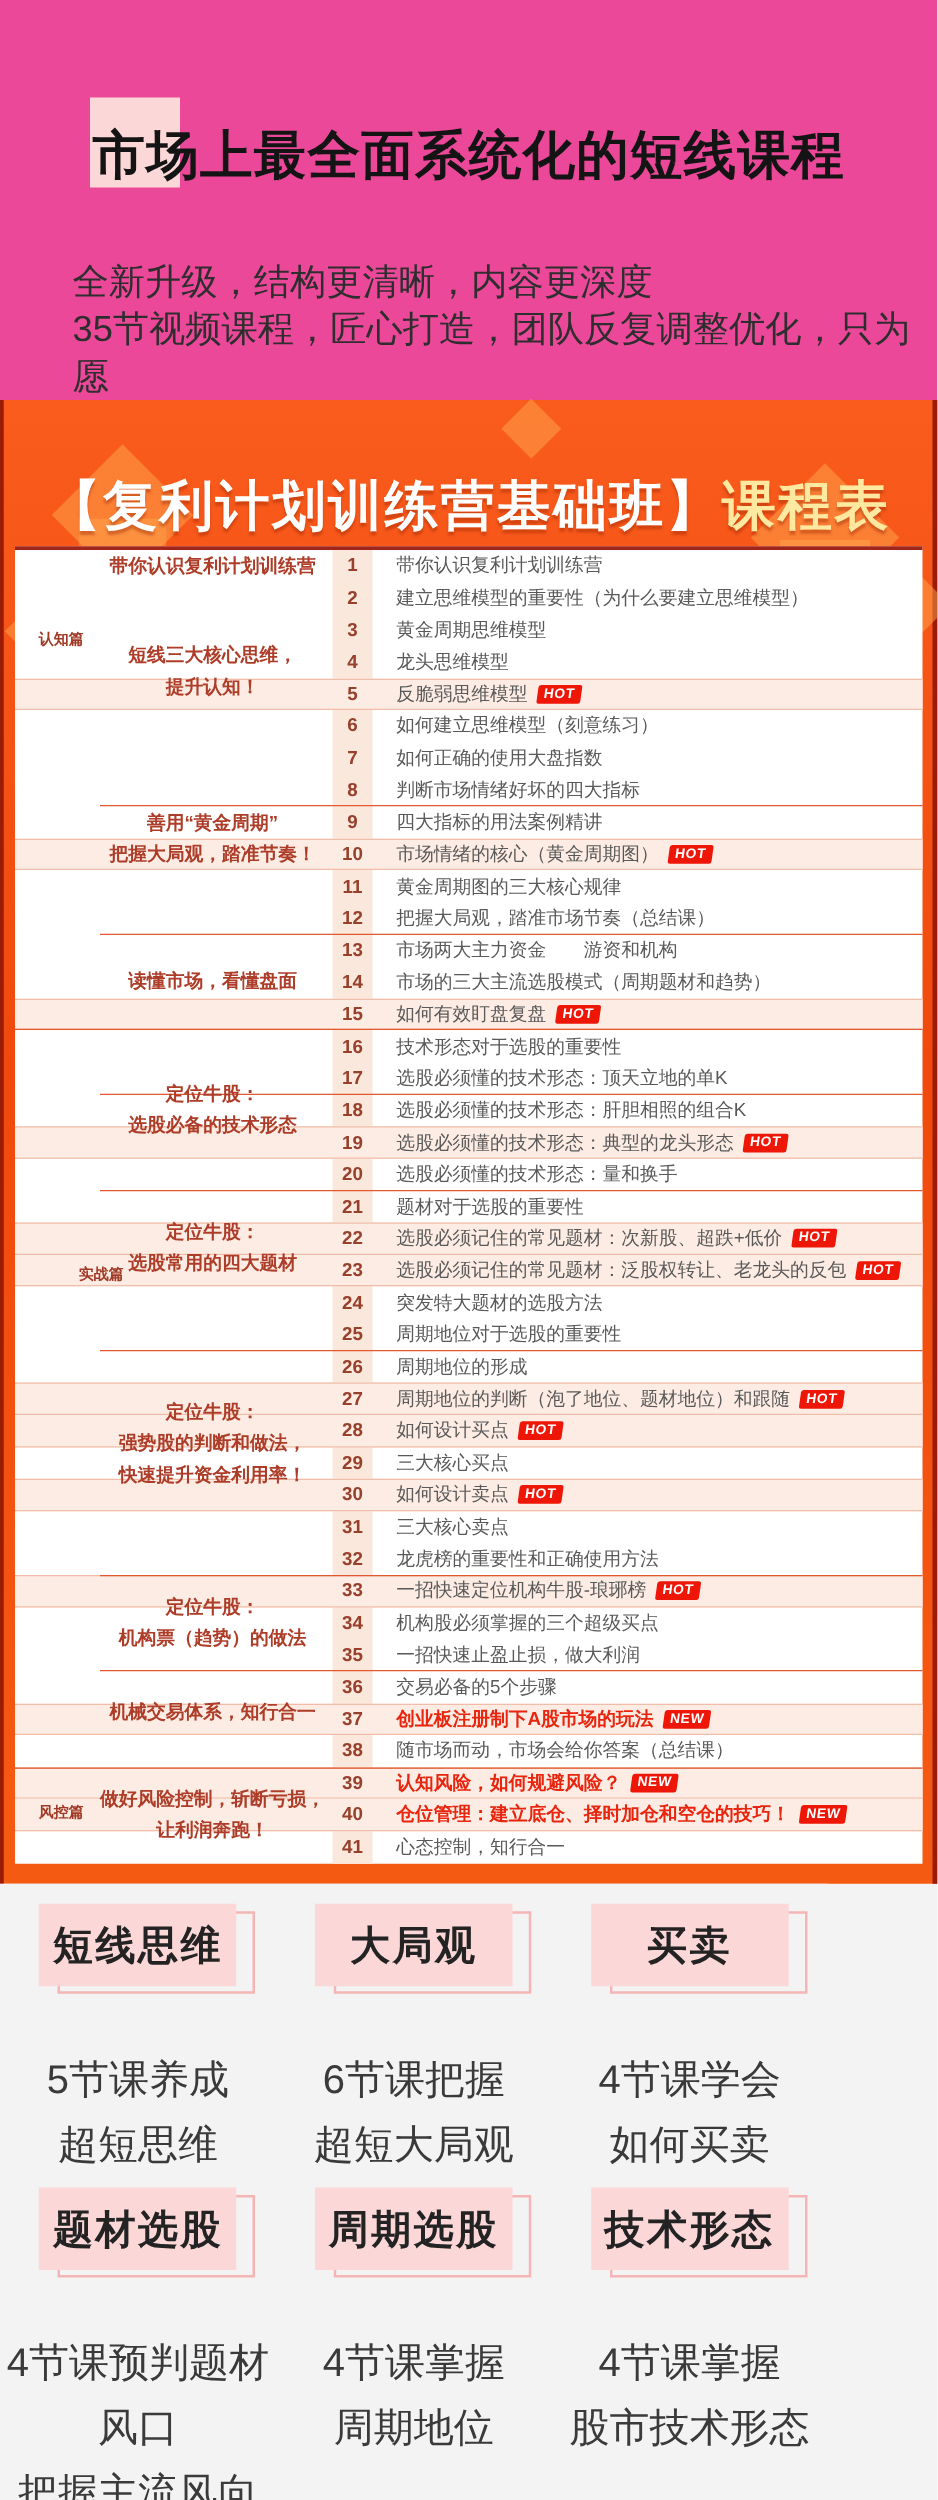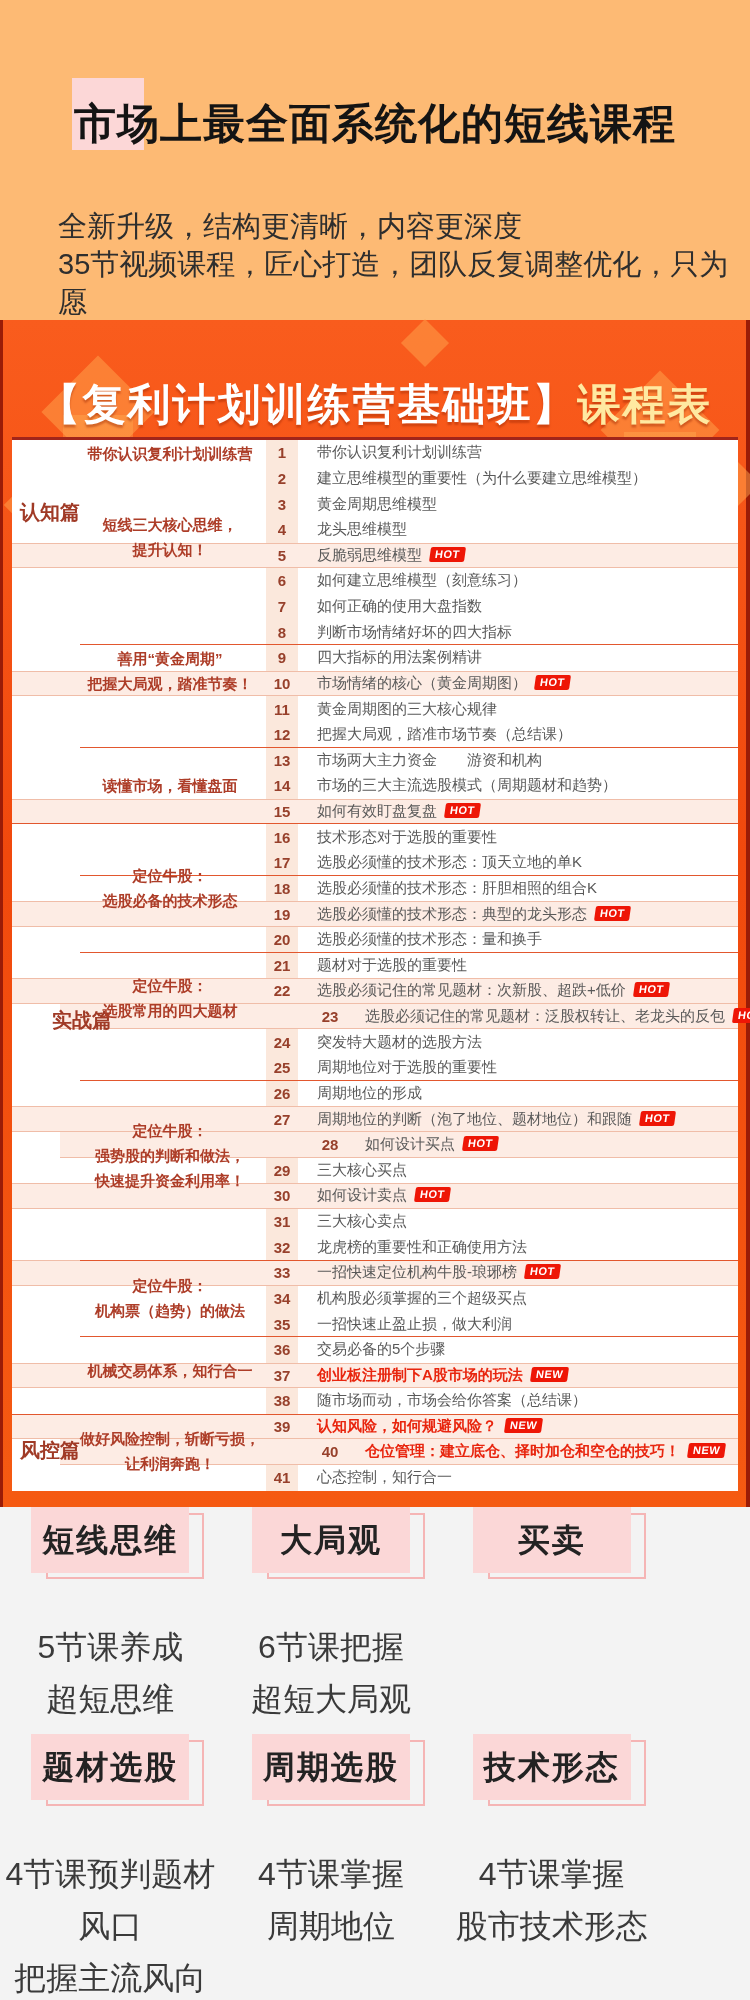--- a/index.html
+++ b/index.html
@@ -3,21 +3,21 @@
 <meta charset="utf-8">
 <style>
   html,body{margin:0;padding:0;}
   body{
     width:750px;height:2000px;position:relative;overflow:hidden;
     background:#f3f3f3;
     font-family:"Liberation Sans","DejaVu Sans",sans-serif;
     -webkit-font-smoothing:antialiased;
   }
   
-  .hero{position:absolute;left:0;top:0;width:750px;height:320px;background:#fdba74;}
+  .hero{position:absolute;left:0;top:0;width:750px;height:320px;background:#ec4899;}
   .hero-square{position:absolute;left:72px;top:78px;width:72px;height:72px;background:#fcd7d7;}
   .hero-title{
     position:absolute;left:0;right:0;top:96px;text-align:center;
     font-size:42px;font-weight:bold;color:#141414;letter-spacing:1px;white-space:nowrap;
   }
   .hero-sub{position:absolute;left:58px;top:207px;font-size:29px;color:#2e2e2e;line-height:38px;font-weight:400;}
   
   .orange{
     position:absolute;left:0;top:320px;width:750px;height:1187px;
     background:linear-gradient(180deg,#f95c1d 0%,#f1490d 45%,#f55a12 100%);
@@ -41,42 +41,42 @@
   .num-strip{position:absolute;left:254px;top:0;bottom:0;width:32px;background:#fbe8dc;}
   .rows{position:absolute;left:0;top:0;right:0;}
   .row{
     position:relative;box-sizing:border-box;height:25.63px;
     display:flex;align-items:center;padding-left:254px;
     font-size:15px;color:#595959;
   }
   .row .num{width:32px;text-align:center;font-weight:bold;color:#97402b;flex:0 0 32px;}
   .row .title{margin-left:19px;white-space:nowrap;}
   .row.hl{background:#fdece4;border-top:1px solid #f0bda8;border-bottom:1px solid #f0bda8;}
-  .row.hl + .row.hl{border-top:none;margin-left:48px;}
+  .row.hl + .row.hl{border-top:none;}
   .row .title.red{color:#e8250e;font-weight:bold;}
   .row.div-sub::before,.row.div-major::before{
     content:"";position:absolute;top:-1px;height:1px;background:#e2572e;right:0;
   }
   .row.div-sub::before{left:68px;}
   .row.div-major::before{left:0;}
   .badge{
     display:inline-block;margin-left:8px;padding:1px 5px 2px;
     background:#ee1606;color:#fff;font-size:11px;font-weight:bold;
     border-radius:2px;transform:skewX(-8deg);vertical-align:2px;letter-spacing:.5px;
   }
   .sec-label{
-    position:absolute;left:6px;width:62px;text-align:right;transform:translateY(-50%);
-    font-size:20px;font-weight:bold;color:#a03a26;
+    position:absolute;left:6px;width:62px;text-align:center;transform:translateY(-50%);
+    font-size:12px;font-weight:bold;color:#a03a26;
   }
   .sub-label{
     position:absolute;left:68px;width:180px;text-align:center;transform:translateY(-50%);
     font-size:15px;font-weight:bold;color:#ad3d28;line-height:25px;
   }
   
-  .features{position:absolute;left:0;top:1507px;width:662px;height:493px;background:#f3f3f3;box-sizing:border-box;}
+  .features{position:absolute;left:0;top:1507px;width:662px;height:493px;background:#f3f3f3;padding-top:16px;box-sizing:border-box;}
   .feature-row{display:flex;justify-content:center;}
   .feature-row.second{margin-top:9px;}
   .feature{width:234px;margin:0 5px;text-align:center;}
   .feature-badge{position:relative;width:158px;height:66px;margin:0 auto;}
   .feature-badge::after{
     content:"";position:absolute;left:15px;top:6px;width:154px;height:62px;
     border:2px solid #f5b5b5;
   }
   .badge-face{
     position:absolute;inset:0;z-index:1;background:#fbd7d7;
@@ -344,20 +344,24 @@
         </div>
         <div class="feature-desc">
           <div>6节课把握</div>
           <div>超短大局观</div>
         </div>
       </div>
       <div class="feature">
         <div class="feature-badge">
           <div class="badge-face">买卖</div>
         </div>
+        <div class="feature-desc">
+          <div>4节课学会</div>
+          <div>如何买卖</div>
+        </div>
       </div>
     </div>
   <div class="feature-row second">
       <div class="feature">
         <div class="feature-badge">
           <div class="badge-face">题材选股</div>
         </div>
         <div class="feature-desc">
           <div>4节课预判题材风口</div>
           <div>把握主流风向</div>

